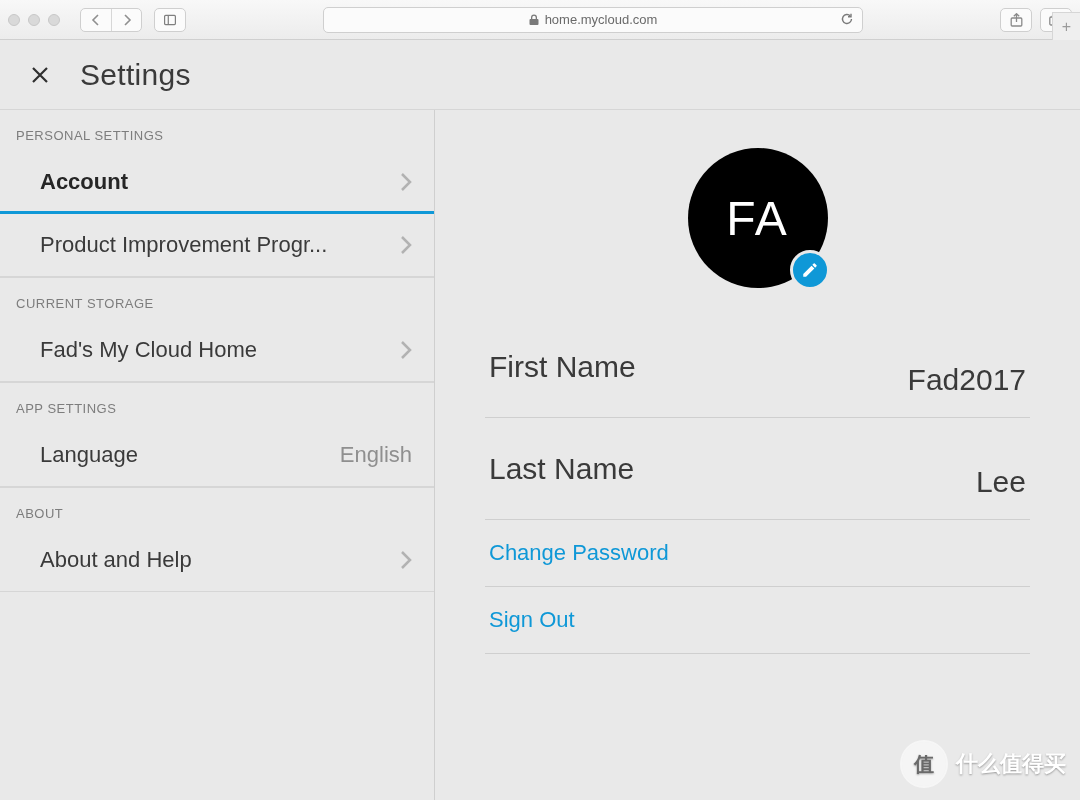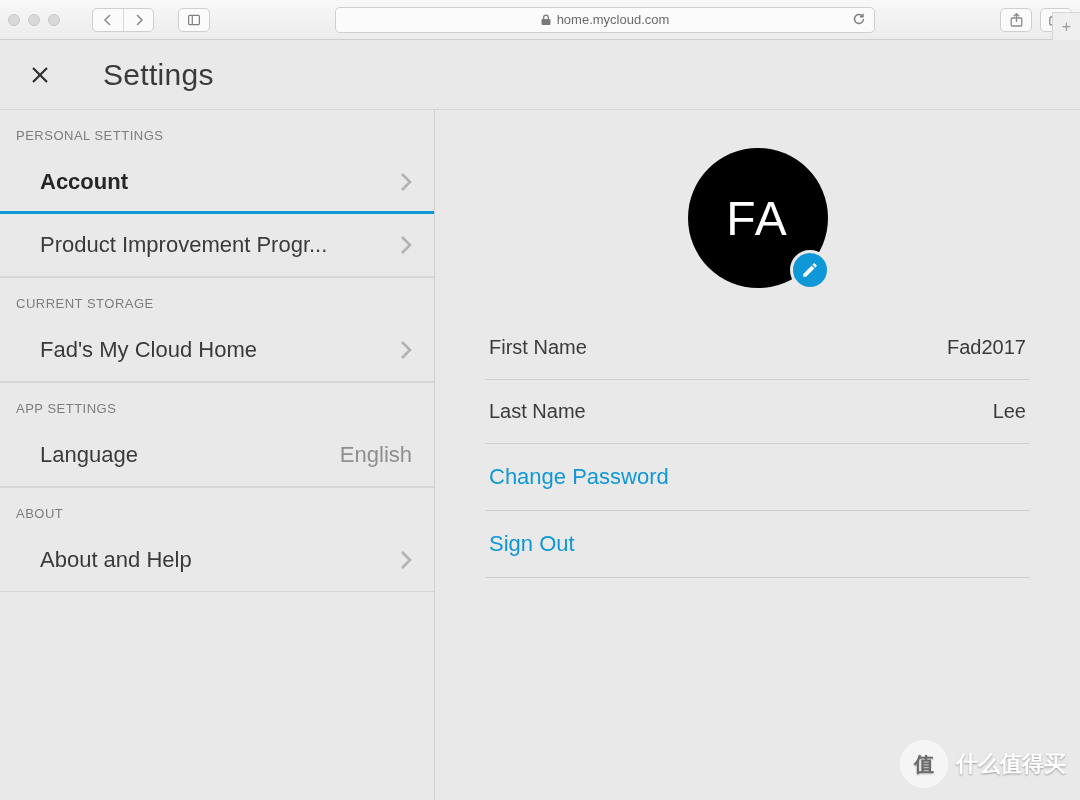--- a/index.html
+++ b/index.html
@@ -1,58 +1,58 @@
 <!DOCTYPE html>
 <html><head>
 <meta charset="utf-8">
 <style>
   * { box-sizing: border-box; margin: 0; padding: 0; }
   html, body { width: 1080px; height: 800px; font-family: -apple-system, "Helvetica Neue", Arial, sans-serif; background: #e9e9e9; overflow: hidden; }
   
-  .browser-chrome { height: 40px; width: 100%; background: linear-gradient(#f8f8f8,#ececec); border-bottom:1px solid #cfcfcf; display:flex; align-items:center; padding:0 8px; gap:24px; position:relative; }
+  .browser-chrome { height: 40px; width: 100%; background: linear-gradient(#f8f8f8,#ececec); border-bottom:1px solid #cfcfcf; display:flex; align-items:center; padding:0 8px; gap:12px; position:relative; }
   .traffic { display:flex; gap:8px; margin-right:8px; }
   .tl { width:12px; height:12px; border-radius:50%; background:#d9d9d9; border:1px solid #c8c8c8; }
   .nav-group { display:flex; border:1px solid #cfcfcf; border-radius:5px; overflow:hidden; height:24px; background:#fbfbfb; }
   .nav-btn { width:30px; display:flex; align-items:center; justify-content:center; color:#8e8e8e; cursor:pointer; }
   .nav-btn + .nav-btn { border-left:1px solid #d7d7d7; }
   .nav-btn svg { width:12px; height:12px; stroke:#8f8f8f; }
   .sidebar-toggle svg { stroke:#7f7f7f; }
   .addr-wrap { flex:1; display:flex; justify-content:center; }
   .addr { position:relative; width:540px; height:26px; border:1px solid #cfcfcf; border-radius:5px; background:#fbfbfb; display:flex; align-items:center; justify-content:center; color:#6a6a6a; font-size:13px; }
   .addr .lock { margin-right:6px; display:flex; }
   .addr .reload { position:absolute; right:8px; top:4px; color:#7a7a7a; cursor:pointer; }
   .right-tools { display:flex; gap:8px; align-items:center; }
   .tool-box { width:32px; height:24px; border:1px solid #cfcfcf; border-radius:5px; background:#fbfbfb; display:flex; align-items:center; justify-content:center; color:#8a8a8a; cursor:pointer; }
   .plus-tab { width:28px; height:28px; display:flex; align-items:center; justify-content:center; color:#9a9a9a; border-left:1px solid #d6d6d6; border-top:1px solid #d6d6d6; background:#efefef; cursor:pointer; font-size:16px; }
   
   .app { height:760px; width:100%; background:#e9e9e9; }
   .app-header { height:70px; display:flex; align-items:center; padding:0 28px; border-bottom:1px solid #d6d6d6; }
   .close-x { width:24px; height:24px; display:flex; align-items:center; justify-content:center; cursor:pointer; color:#2f2f2f; margin-right:28px; }
   .close-x svg { width:18px; height:18px; stroke:#2f2f2f; stroke-width:2.2; }
-  .page-title { font-size:30px; font-weight:300; color:#3a3a3a; letter-spacing:0.3px;margin-left:23px; }
+  .page-title { font-size:30px; font-weight:300; color:#3a3a3a; letter-spacing:0.3px; }
   .body { display:flex; height:690px; }
   .sidebar { width:435px; border-right:1px solid #cfcfcf; }
   .section-hdr { font-size:13px; letter-spacing:0.5px; color:#7d7d7d; padding:18px 16px 8px; text-transform:uppercase; border-top:1px solid #d6d6d6; }
   .section-hdr.first { border-top:none; }
   .row { display:flex; align-items:center; justify-content:space-between; padding:18px 22px 18px 40px; font-size:22px; color:#3a3a3a; cursor:pointer; border-bottom:1px solid #d6d6d6; position:relative; }
   .row .chev { color:#a9a9a9; display:flex; }
   .row .chev svg { width:12px; height:20px; stroke:#b2b2b2; stroke-width:2.5; fill:none; }
   .row.active { font-weight:600; color:#262626; }
   .row.active::after { content:""; position:absolute; left:0; right:0; bottom:-1px; height:3px; background:#0f98d7; }
   .row .value { color:#8f8f8f; font-size:22px; font-weight:300; }
   .row .label { white-space:nowrap; overflow:hidden; text-overflow:ellipsis; max-width:310px; }
   
   .panel { flex:1; padding: 38px 50px; }
   .avatar-wrap { display:flex; justify-content:center; margin-bottom:28px; }
   .avatar { position:relative; width:140px; height:140px; }
   .avatar-circle { width:140px; height:140px; border-radius:50%; background:#000000; display:flex; align-items:center; justify-content:center; color:#fff; font-size:48px; font-weight:400; letter-spacing:2px; }
   .avatar-edit { position:absolute; right:-2px; bottom:-2px; width:40px; height:40px; border-radius:50%; background:#0f98d7; border:3px solid #e9e9e9; display:flex; align-items:center; justify-content:center; cursor:pointer; }
   .avatar-edit svg { width:18px; height:18px; fill:#fff; }
-  .field { display:flex; justify-content:space-between; align-items:center; padding:20px 4px; border-bottom:1px solid #cfcfcf; font-size:20px; color:#3a3a3a; }
-  .field .fval { color:#3a3a3a; }
+  .field { display:flex; justify-content:space-between; align-items:center; padding:20px 4px; border-bottom:1px solid #cfcfcf; font-size:30px; color:#3a3a3a; }
+  .field .fval { color:#3a3a3a;margin-top:27px; }
   .field.blurred .fval { color:transparent; text-shadow:0 0 14px rgba(80,80,80,0.6); }
   .link-row { padding:20px 4px; border-bottom:1px solid #cfcfcf; font-size:22px; color:#0f98d7; cursor:pointer; font-weight:500; }
   
   .watermark { position:fixed; right:14px; bottom:14px; display:flex; align-items:center; gap:10px; color:#fff; font-weight:600; font-size:22px; text-shadow:0 1px 2px rgba(0,0,0,0.35); }
   .wm-badge { width:44px; height:44px; border-radius:50%; background:rgba(255,255,255,0.55); display:flex; align-items:center; justify-content:center; color:#6a6a6a; font-size:20px; font-weight:700; box-shadow:0 0 0 2px rgba(255,255,255,0.6); }
 </style>
 </head>
 <body>
 
 <div class="browser-chrome">

